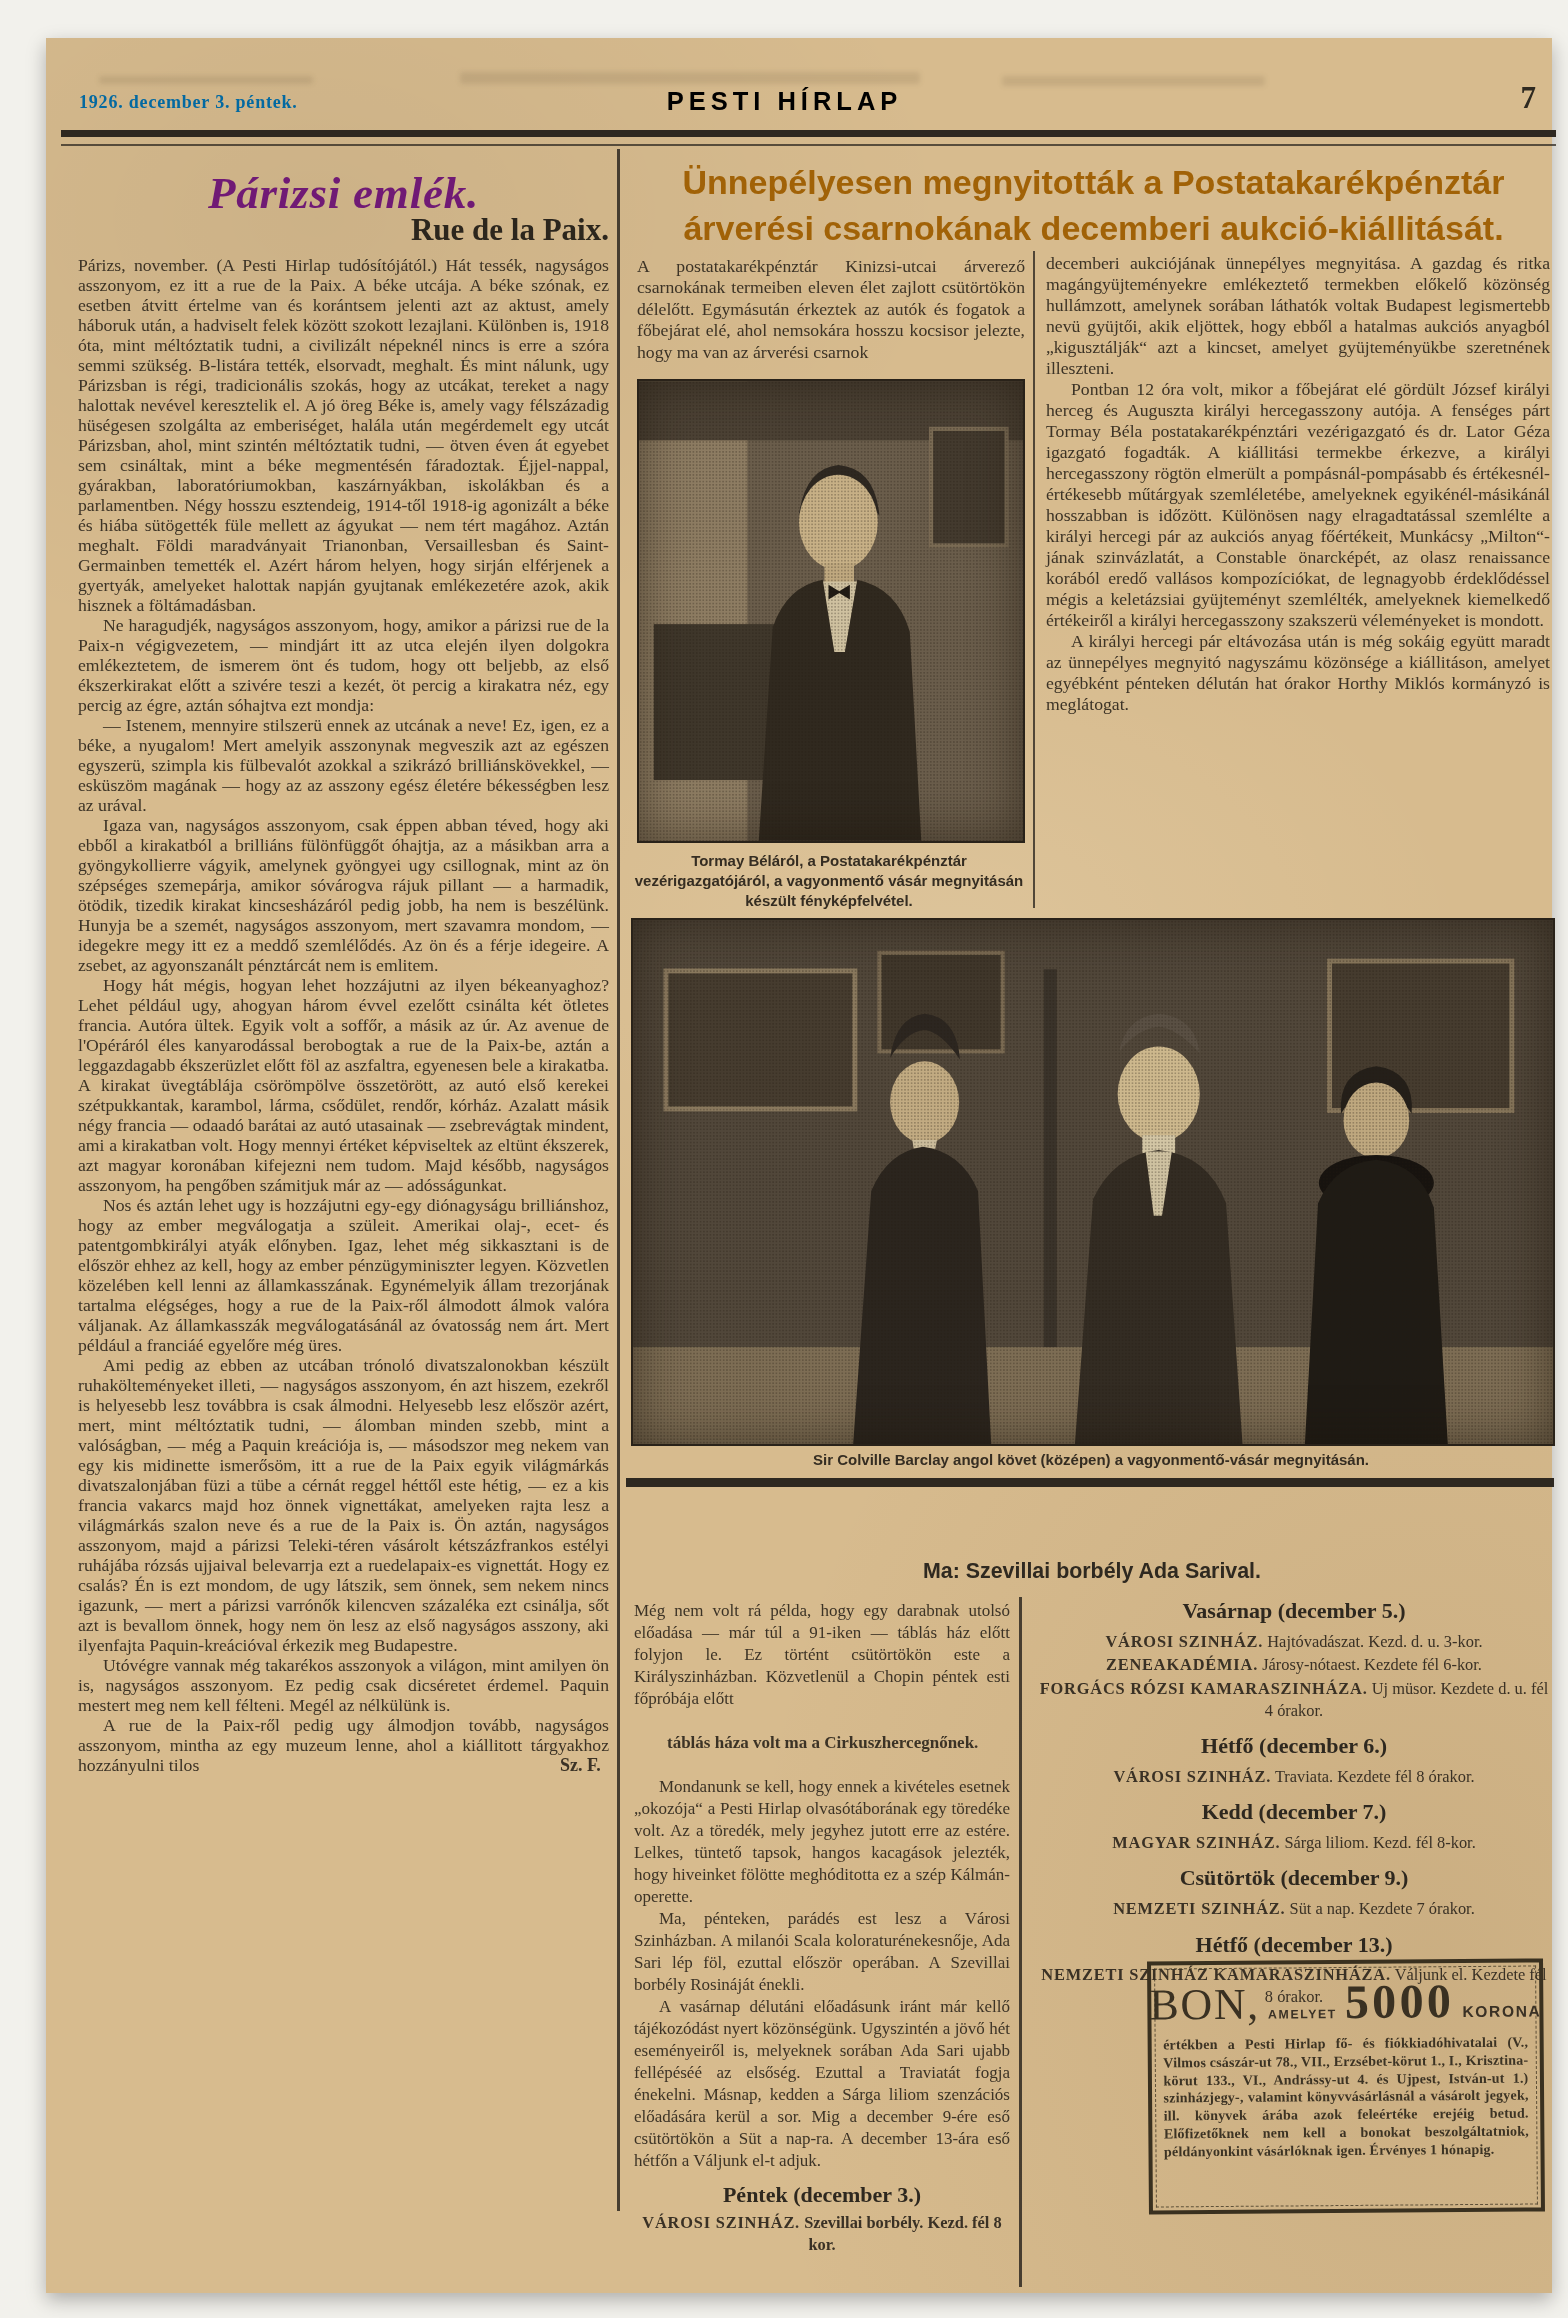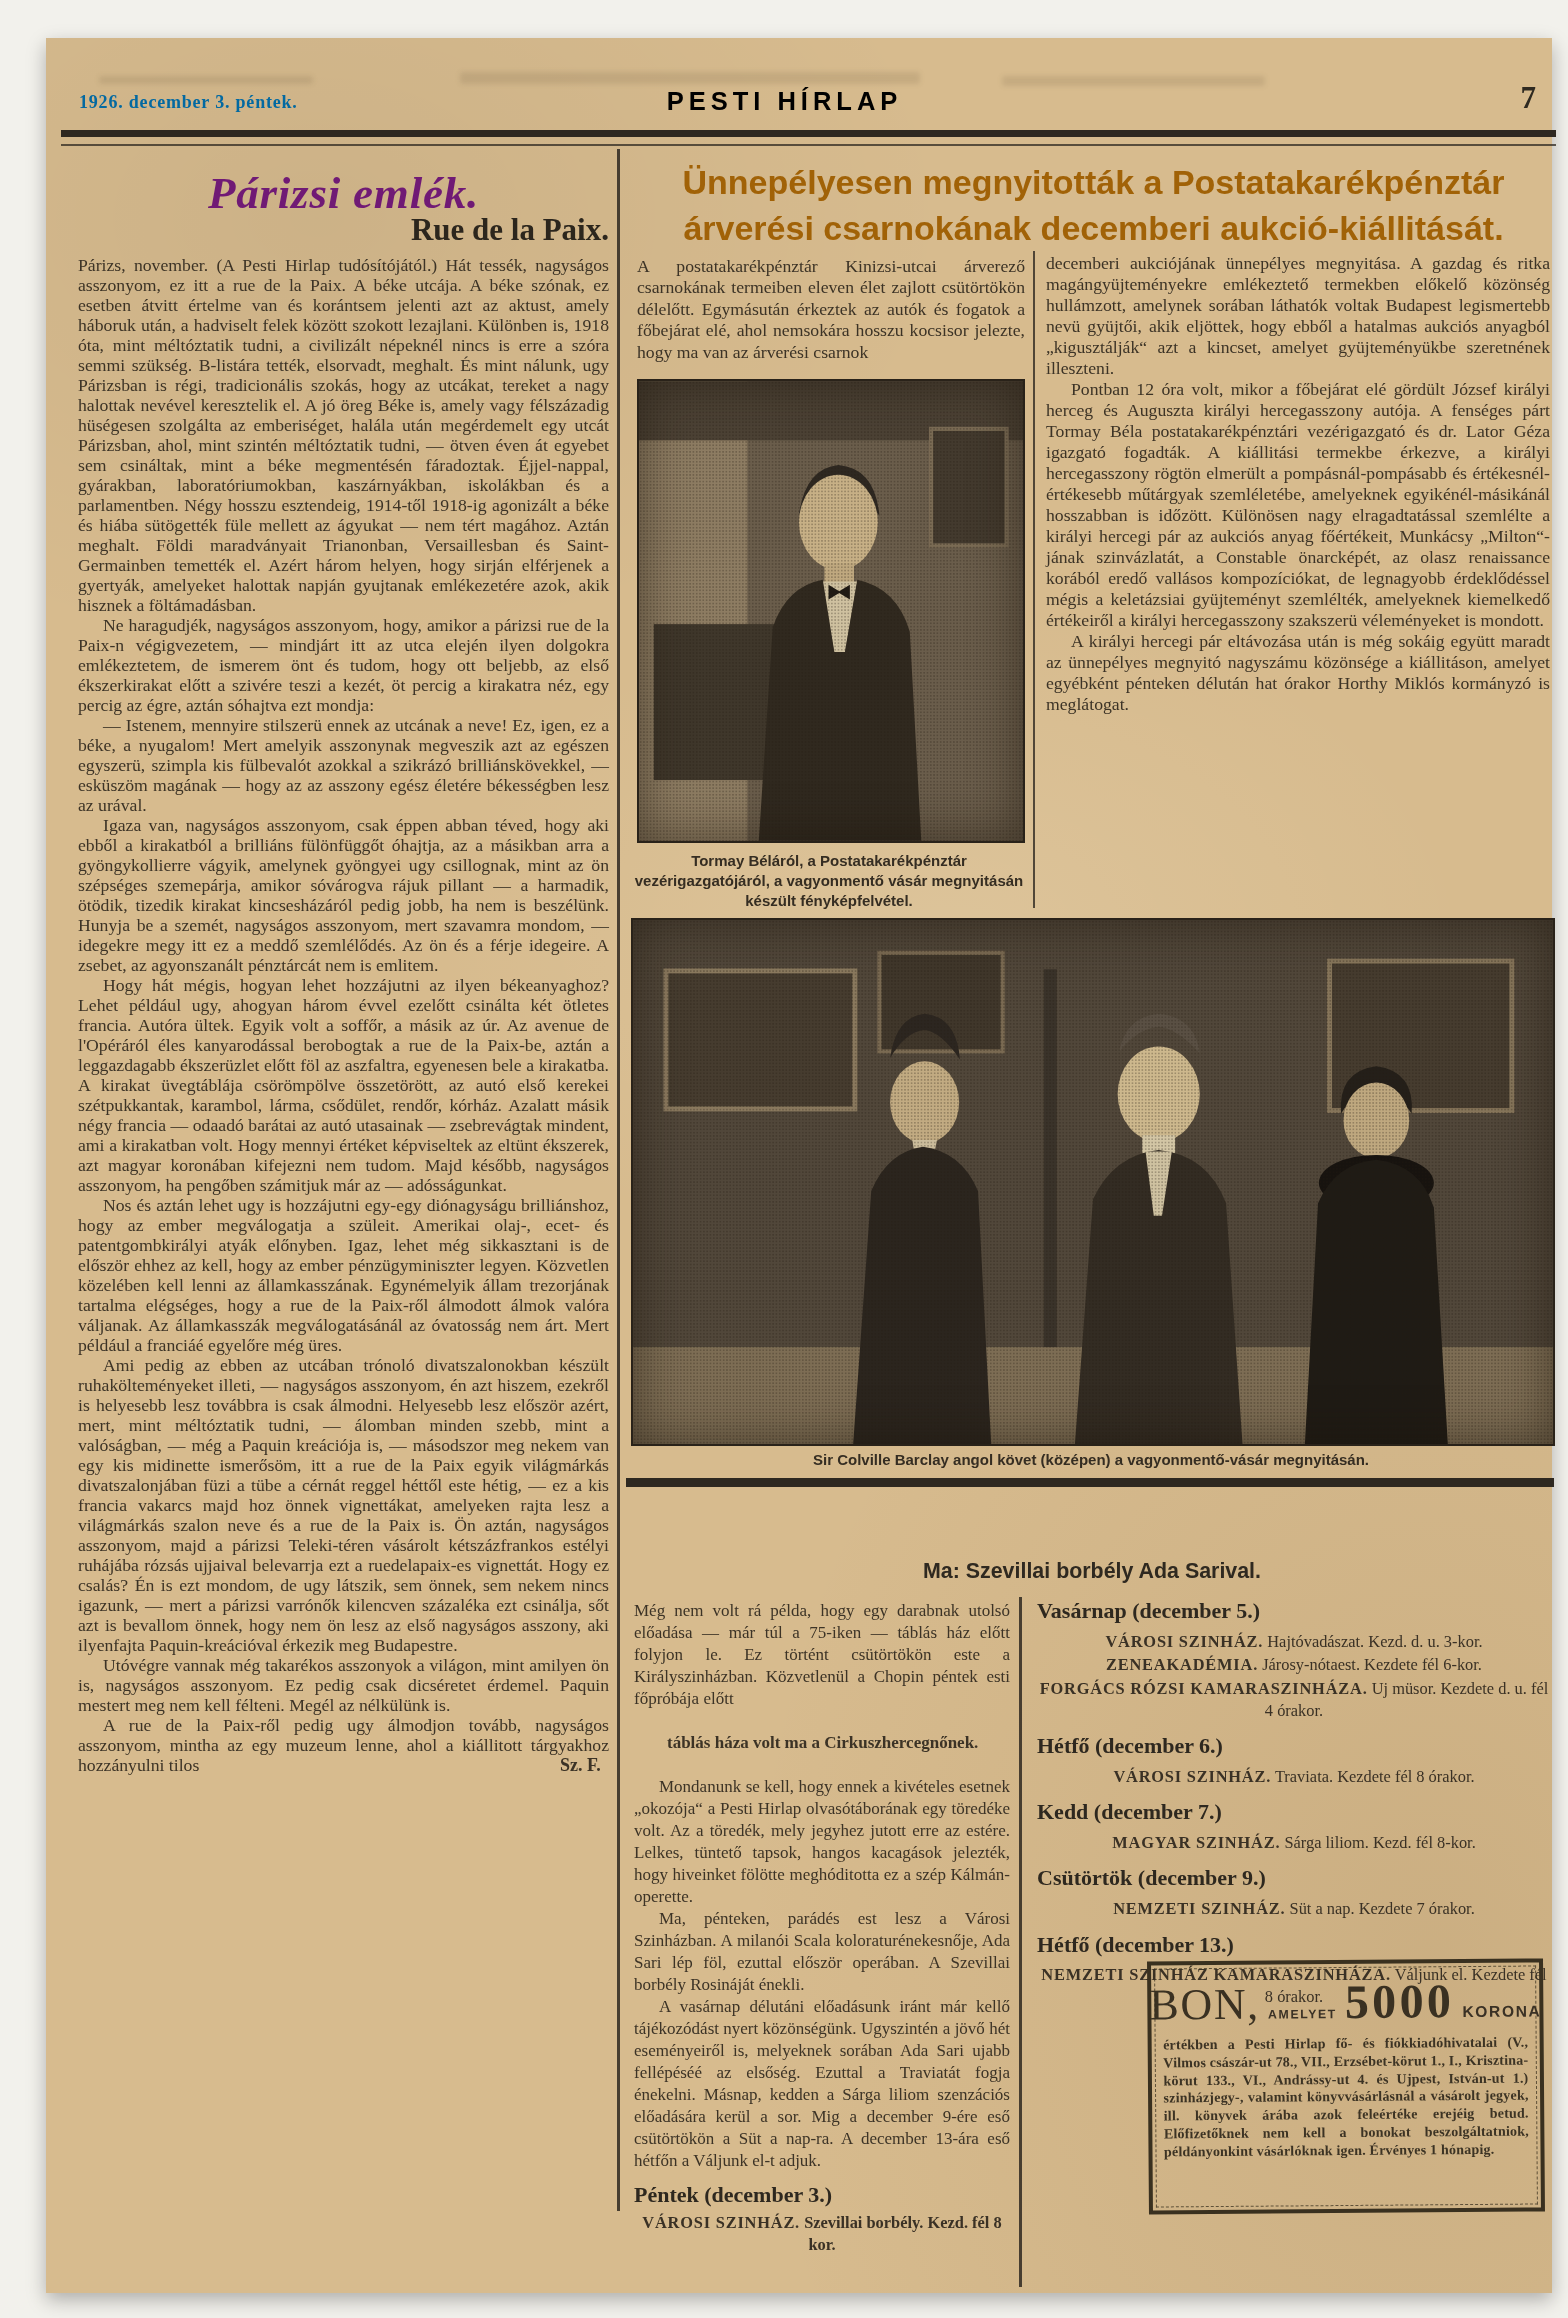--- a/index.html
+++ b/index.html
@@ -37,21 +37,21 @@
   .photo{position:absolute;border:2.5px solid #292219;background:#5c5142;overflow:hidden;}
   .photo svg{display:block;}
   .halftone::after{content:"";position:absolute;inset:0;
       background-image:radial-gradient(rgba(35,26,16,0.28) 0.8px, transparent 1.1px);
       background-size:3.3px 3.3px;}
   .photo .vig{position:absolute;inset:0;box-shadow:inset 0 0 49px rgba(25,18,10,0.55);}
   .promo-headline{left:632px;top:1506px;width:920px;text-align:center;font-family:"Liberation Sans",sans-serif;
               font-weight:bold;font-size:37px;letter-spacing:0.8px;color:#2b251c;}
   .promo-subhead{left:632px;top:1559px;width:920px;text-align:center;font-family:"Liberation Sans",sans-serif;
               font-weight:bold;font-size:21.4px;color:#2f2920;}
-  .day-head{font-weight:bold;font-size:22px;margin:11.5px 0 6.6px 0;color:#2e2760;color:#2e281f;}
+  .day-head{text-align:center;font-weight:bold;font-size:22px;margin:11.5px 0 6.6px 0;color:#2e2760;color:#2e281f;}
   .entry{text-align:center;font-size:16.4px;line-height:22px;margin:1.6px 0;color:#3a3125;}
   .entry .venue{font-weight:bold;letter-spacing:0.8px;}
   .entry .etitle{font-weight:bold;}
   .bon{position:absolute;left:1148px;top:1960px;width:396px;height:253px;border:4.1px solid #39301f;
        transform:rotate(-0.45deg);padding:8.2px 11.5px;box-sizing:border-box;}
   .bon::before{content:"";position:absolute;inset:3.3px;border:1.6px dashed rgba(57,48,31,0.75);pointer-events:none;}
   .bon-head{display:flex;align-items:baseline;justify-content:center;gap:8.2px;margin-top:1.6px;}
   .bon-word{font-size:44px;font-weight:normal;letter-spacing:1.6px;color:#3a3122;}
   .bon-small{font-family:"Liberation Sans",sans-serif;font-size:12.3px;font-weight:bold;letter-spacing:1.6px;}
   .bon-amount{font-size:48px;font-weight:bold;letter-spacing:3.3px;color:#3a3122;}
@@ -146,21 +146,21 @@
   </div>
   <div class="txt caption" style="left:631px;top:1450px;width:920px;">Sir Colville Barclay angol követ (középen) a vagyonmentő-vásár megnyitásán.</div>
 
   <div class="rule ink" style="left:626px;top:1478px;width:928px;height:9px;"></div>
 
   <div class="txt promo-subhead">Ma: Szevillai borbély Ada Sarival.</div>
 
   <div class="rule ink" style="left:1019px;top:1597px;width:2.5px;height:690px;opacity:.85;"></div>
 
   <div class="txt bodycol" style="left:634px;top:1600px;width:376px;font-size:17px;line-height:22px;">
-    <p class="noindent">Még nem volt rá példa, hogy egy darabnak utolsó előadása — már túl a 75-iken — táblás ház előtt folyjon le. Ez történt csütörtökön este a Királyszinházban. Közvetlenül a Chopin péntek esti főpróbája előtt</p>
+    <p class="noindent">Még nem volt rá példa, hogy egy darabnak utolsó előadása — már túl a 91-iken — táblás ház előtt folyjon le. Ez történt csütörtökön este a Királyszinházban. Közvetlenül a Chopin péntek esti főpróbája előtt</p>
     <p class="bold" style="text-indent:33px;margin:22px 0;">táblás háza volt ma a Cirkuszhercegnőnek.</p>
     <p>Mondanunk se kell, hogy ennek a kivételes esetnek „okozója“ a Pesti Hirlap olvasótáborának egy töredéke volt. Az a töredék, mely jegyhez jutott erre az estére. Lelkes, tüntető tapsok, hangos kacagások jelezték, hogy hiveinket fölötte meghóditotta ez a szép Kálmán-operette.</p>
     <p>Ma, pénteken, parádés est lesz a Városi Szinházban. A milanói Scala koloraturénekesnője, Ada Sari lép föl, ezuttal először operában. A Szevillai borbély Rosináját énekli.</p>
     <p>A vasárnap délutáni előadásunk iránt már kellő tájékozódást nyert közönségünk. Ugyszintén a jövő hét eseményeiről is, melyeknek sorában Ada Sari ujabb fellépéséé az elsőség. Ezuttal a Traviatát fogja énekelni. Másnap, kedden a Sárga liliom szenzációs előadására kerül a sor. Mig a december 9-ére eső csütörtökön a Süt a nap-ra. A december 13-ára eső hétfőn a Váljunk el-t adjuk.</p>
     <div class="day-head">Péntek (december 3.)</div>
     <div class="entry">
       <span class="venue">VÁROSI SZINHÁZ.</span>
       <span class="etitle">Szevillai borbély. Kezd. fél 8 kor.</span>
     </div>
   </div>

